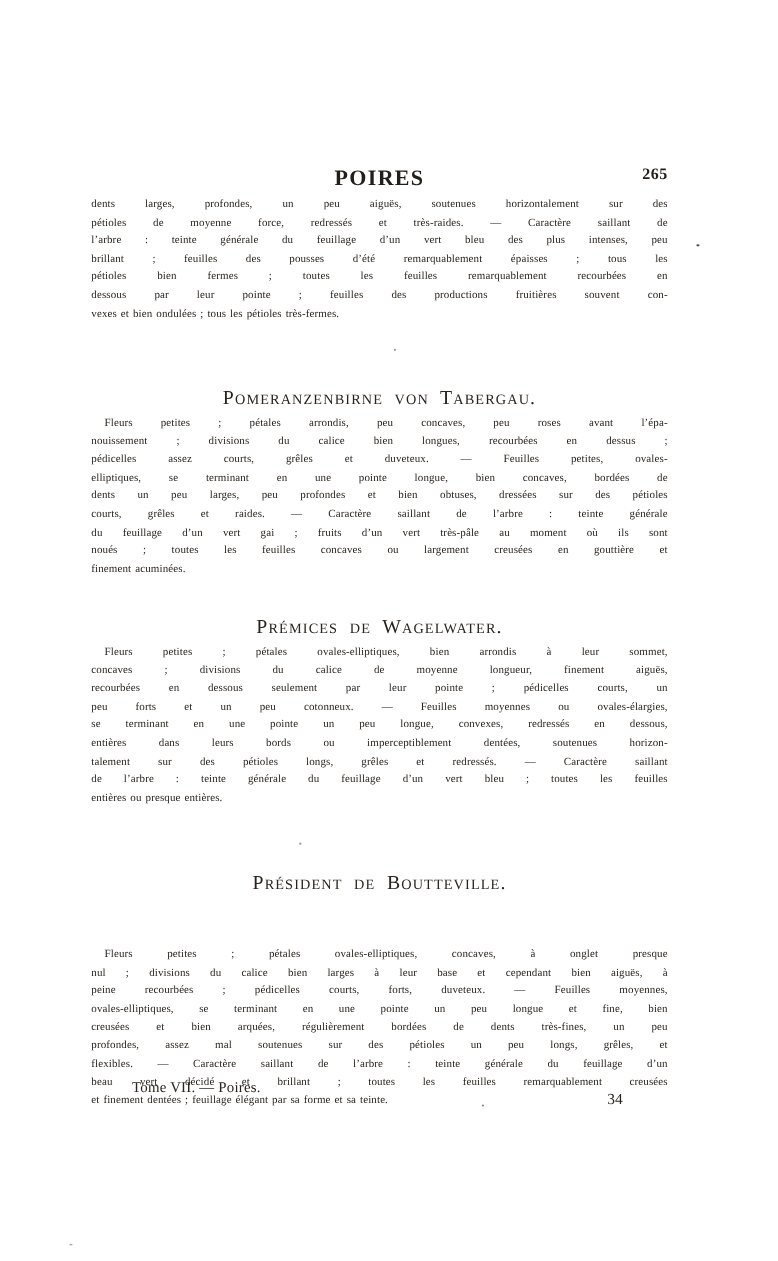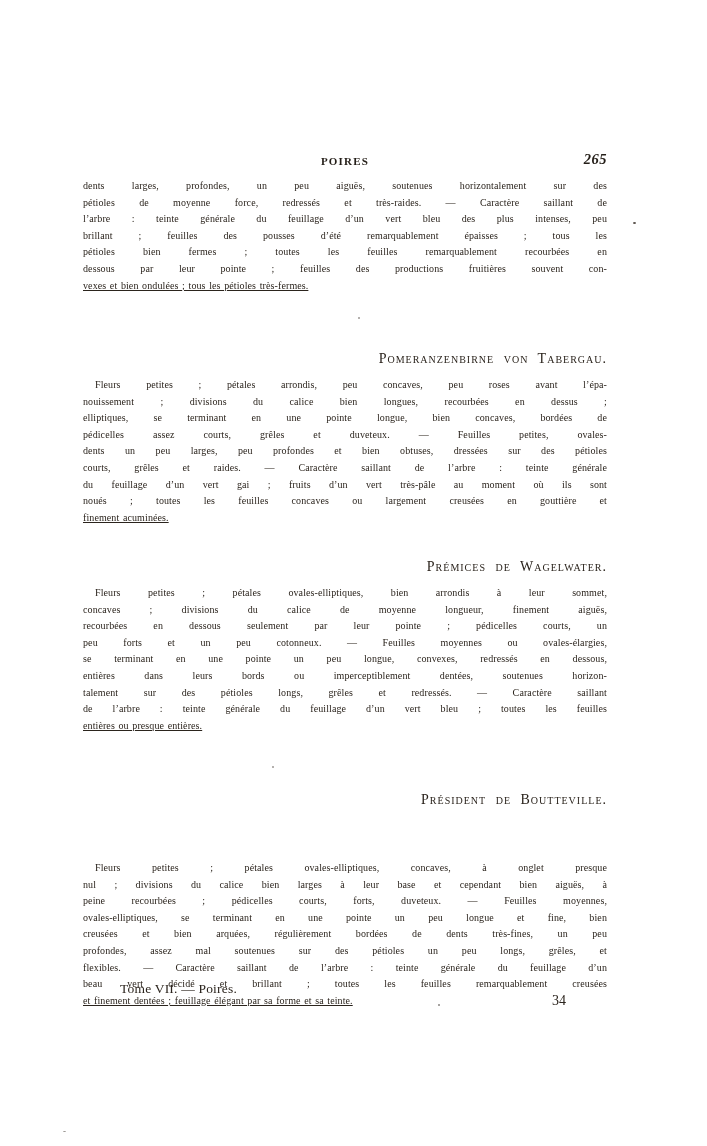--- a/index.html
+++ b/index.html
@@ -16,55 +16,53 @@
     color: #2b241d;
   }
   .block {
     position: absolute;
     left: 83px; width: 524px;
   }
   
   .running-head { top: 151px; text-align: center; }
   .head-title {
     font-weight: 700;
-    font-size: 11px;
+    font-size: 20px;
     letter-spacing: 1.2px;
     color: #241e18;
   }
   .head-number {
     position: absolute; right: 0; top: 0;
     font-weight: 700;
     font-size: 14.5px;
     letter-spacing: 0.5px;
     color: #241e18;
-    font-style: italic;
   }
   
   .para { font-size: 10px; }
   .para .line {
     height: 16.6px;
     line-height: 16.6px;
     text-align: justify;
     text-align-last: justify;
     word-spacing: 1px;
     white-space: nowrap;
     letter-spacing: 0.1px;
   }
   .para .line.last {
     text-align-last: left;
-    text-decoration: underline;
   }
   .para .line:first-child { text-indent: 12px; }
   .para.no-indent .line:first-child { text-indent: 0; }
   
   .variety-heading {
     margin: 0;
-    text-align: right;
+    text-align: center;
     font-weight: 400;
-    font-size: 14px;
+    font-size: 18px;
     font-variant-caps: small-caps;
     letter-spacing: 1px;
     word-spacing: 5px;
     color: #2b241d;
   }
   
   .footer { top: 981px; font-size: 13.5px; }
   .footer-left {
     position: absolute; left: 37px; top: 0;
     letter-spacing: 0.2px;
@@ -98,22 +96,22 @@
       <div class="line">pétioles bien fermes ; toutes les feuilles remarquablement recourbées en</div>
       <div class="line">dessous par leur pointe ; feuilles des productions fruitières souvent con-</div>
       <div class="line last">vexes et bien ondulées ; tous les pétioles très-fermes.</div>
     </section>
 
   <h2 class="block variety-heading" style="top:351px">Pomeranzenbirne von Tabergau.</h2>
 
   <section class="block para" style="top:377px">
       <div class="line">Fleurs petites ; pétales arrondis, peu concaves, peu roses avant l’épa-</div>
       <div class="line">nouissement ; divisions du calice bien longues, recourbées en dessus ;</div>
+      <div class="line">pédicelles assez courts, grêles et duveteux. — Feuilles petites, ovales-</div>
       <div class="line">elliptiques, se terminant en une pointe longue, bien concaves, bordées de</div>
-      <div class="line">pédicelles assez courts, grêles et duveteux. — Feuilles petites, ovales-</div>
       <div class="line">dents un peu larges, peu profondes et bien obtuses, dressées sur des pétioles</div>
       <div class="line">courts, grêles et raides. — Caractère saillant de l’arbre : teinte générale</div>
       <div class="line">du feuillage d’un vert gai ; fruits d’un vert très-pâle au moment où ils sont</div>
       <div class="line">noués ; toutes les feuilles concaves ou largement creusées en gouttière et</div>
       <div class="line last">finement acuminées.</div>
     </section>
 
   <h2 class="block variety-heading" style="top:559px">Prémices de Wagelwater.</h2>
 
   <section class="block para" style="top:585px">

